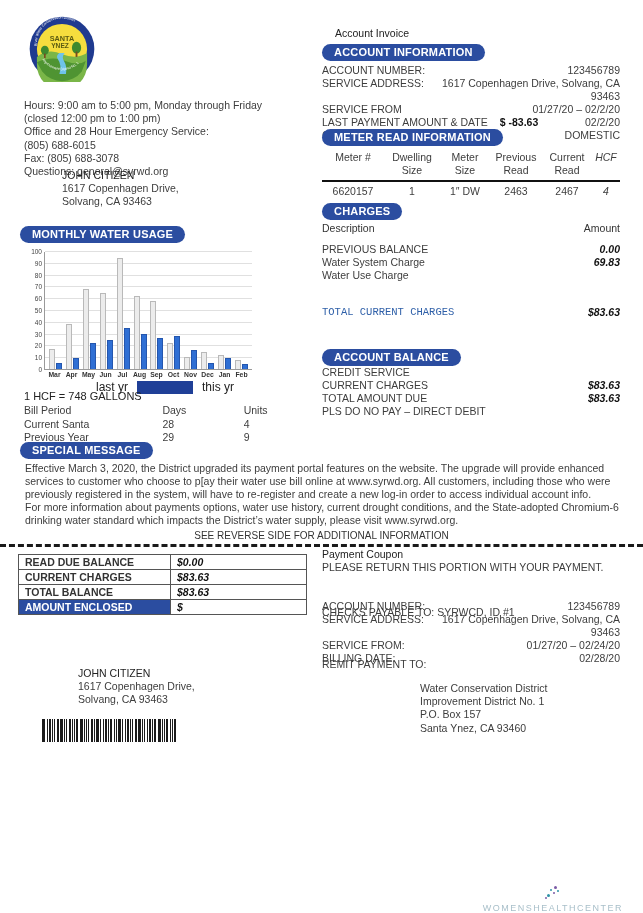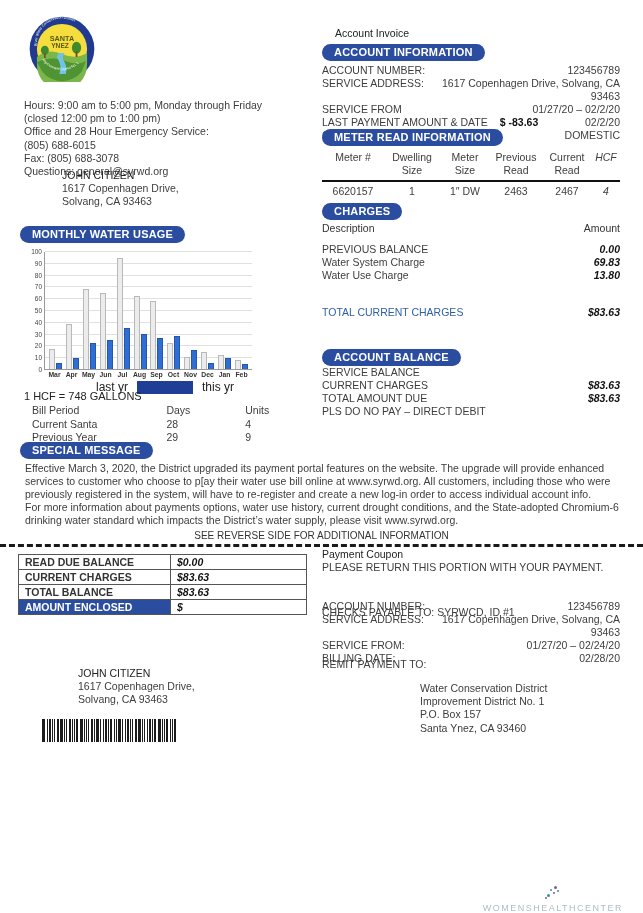--- a/index.html
+++ b/index.html
@@ -8,40 +8,40 @@
           color:#3d3d3d; font-size:10.5px; overflow:hidden; }
   .abs { position:absolute; }
   .pill { display:inline-block; background:#2b4da0; color:#fff; font-weight:bold;
           font-size:11px; padding:2px 12px 3px 12px; border-radius:9px; letter-spacing:.2px; }
   .b { font-weight:normal; }
   .amt { font-weight:bold; font-style:italic; color:#111; }
   .kvrow { display:flex; line-height:13px; }
   .kvrow .lbl { flex:0 0 auto; }
   .kvrow .mid { flex:1 1 auto; padding-left:12px; font-weight:bold; color:#111; }
   .kvrow .val { flex:1 1 auto; text-align:right; }
-  .blue-txt { color:#2e5fa8; }
+  .blue-txt { color:#2e5fa8;font-family:Liberation Mono, monospace; }
   
   .logo-wrap { width:66px; height:66px; }
   
   #chart { width:234px; }
   #chart-inner { position:relative; height:118px; margin-left:20px; margin-right:6px;
                  border-left:1px solid #9a9a9a; border-bottom:1px solid #9a9a9a; }
   .gridline { position:absolute; left:0; right:0; height:1px; background:#e0e0e0; }
   .ytick { position:absolute; right:calc(100% + 3px); font-size:6.5px; color:#444; width:16px; text-align:right; }
   #bars { position:absolute; left:0; right:0; bottom:0; top:0; display:flex; align-items:flex-end; padding:0 2px; }
   .bargroup { flex:1 1 0; display:flex; align-items:flex-end; justify-content:center; gap:1px; }
   .bar-last { width:6px; background:#ececec; border:1px solid #b9b9b9; border-bottom:none; }
   .bar-this { width:6px; background:#2f6fd4; border:1px solid #2456ae; border-bottom:none; }
   #xlabels { display:flex; margin-left:20px; margin-right:6px; padding:1px 2px 0 2px; }
   #xlabels span { flex:1 1 0; text-align:center; font-size:6.8px; font-weight:bold; color:#333; }
   #legend { display:flex; align-items:center; gap:9px; margin:2px 0 0 72px; font-size:12px; color:#222; }
   #legend .swatch { width:56px; height:13px; background:#1f3f97; }
   
   .bp-row { display:flex; line-height:13.5px; }
-  .bp-c1 { width:150px;margin-left:8px; } .bp-c2 { width:88px; } .bp-c3 { width:60px; }
+  .bp-c1 { width:150px; } .bp-c2 { width:88px; } .bp-c3 { width:60px; }
   .mt-head { display:flex; text-align:center; line-height:13px; padding-bottom:3px; border-bottom:2px solid #111; }
   .mt-row { display:flex; text-align:center; line-height:14px; padding-top:2px; }
   .mc1{width:62px;} .mc2{width:56px;} .mc3{width:50px;} .mc4{width:52px;} .mc5{width:50px;} .mc6{width:28px;font-style:italic;}
   .perf { border-top:3px dashed #1a1a1a; }
   .coupon-table { border-collapse:collapse; width:289px; }
   .coupon-table td { border:1px solid #555; font-size:10.5px; padding:1px 6px; height:15px; }
   .coupon-table td.cl { width:152px; font-weight:bold; color:#333; }
   .coupon-table tr.hl td.cl { background:#2b4da0; color:#fff; }
   .msg p { line-height:13px; }
   
@@ -413,32 +413,31 @@
       <div class="kvrow">
         <span class="lbl">PREVIOUS BALANCE</span>
         <span class="val amt">0.00</span>
       </div>
       <div class="kvrow">
         <span class="lbl">Water System Charge</span>
         <span class="val amt">69.83</span>
       </div>
       <div class="kvrow">
         <span class="lbl">Water Use Charge</span>
-        <span class="val amt">13.80</span>
       </div>
     </div>
   <div class="abs kvrow" style="left:322px; top:306px; width:298px;">
     <span class="lbl blue-txt">TOTAL CURRENT CHARGES</span>
     <span class="val amt">$83.63</span>
   </div>
 
   <div class="abs pill" style="left:322px; top:349px;">ACCOUNT BALANCE</div>
   <div class="abs" style="left:322px; top:366px; width:298px;" id="balance-rows">
       <div class="kvrow">
-        <span class="lbl">SERVICE BALANCE</span>
+        <span class="lbl">CREDIT SERVICE</span>
         <span class="val amt"></span>
       </div>
       <div class="kvrow">
         <span class="lbl">CURRENT CHARGES</span>
         <span class="val amt">$83.63</span>
       </div>
       <div class="kvrow">
         <span class="lbl">TOTAL AMOUNT DUE</span>
         <span class="val amt">$83.63</span>
       </div>

